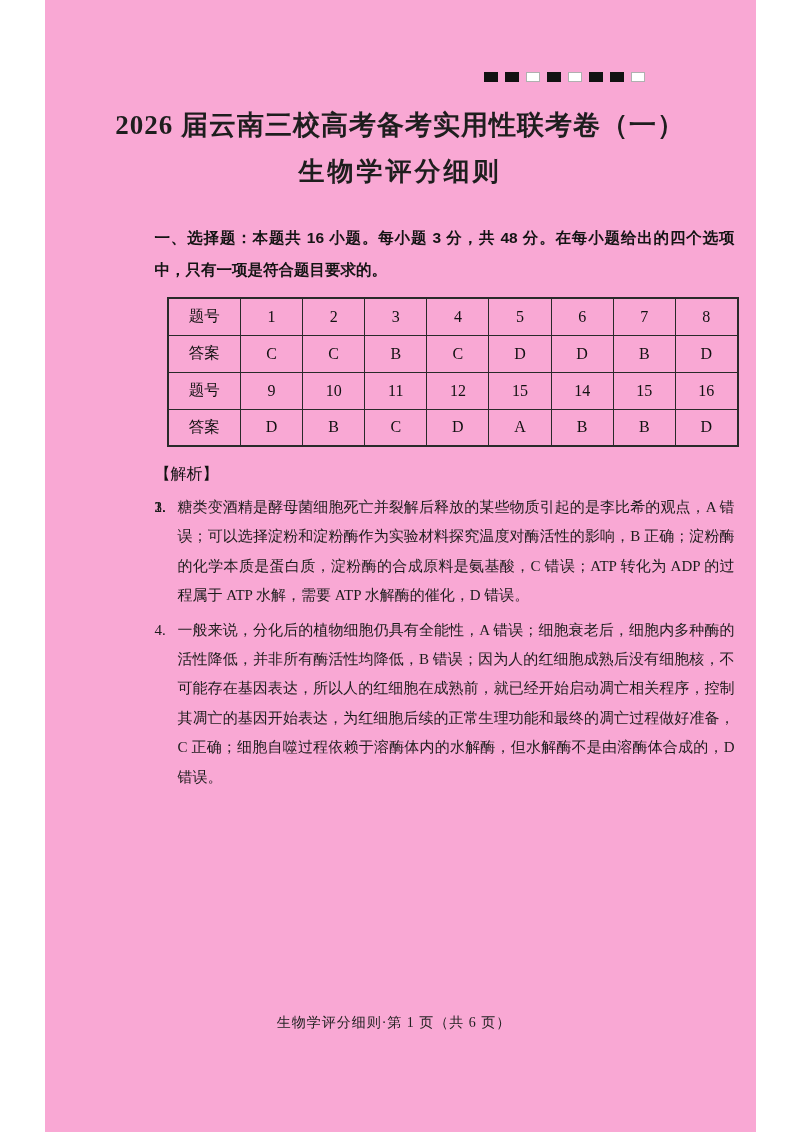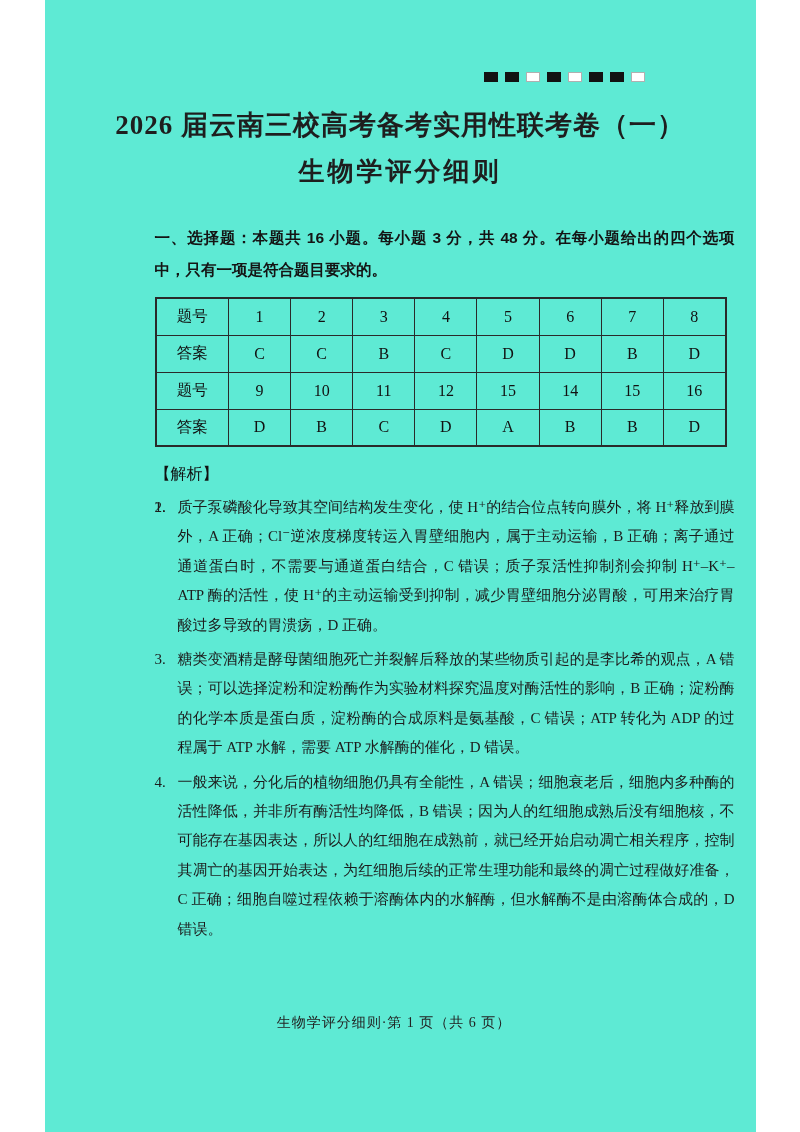--- a/index.html
+++ b/index.html
@@ -2,21 +2,21 @@
 <html><head>
 <meta charset="utf-8">
 <style>
   * { box-sizing: border-box; margin: 0; padding: 0; }
   html, body { background: #ffffff; }
   .page {
     position: relative;
     width: 711px;
     height: 1132px;
     margin: 0 auto;
-    background: #5eead4;
+    background: #f9a8d4;
     color: #1e1e1e;
     font-family: "Liberation Serif", "DejaVu Serif", serif;
     overflow: hidden;
   }
   
   .marks {
     position: absolute;
     top: 72px;
     right: 111px;
     display: flex;
@@ -40,21 +40,21 @@
     font-size: 15.5px;
     line-height: 32px;
     text-align: justify;
     color: #141414;
   }
 
   
   table.answers {
     width: 572px;
     margin-top: 11px;
-    margin-left: 0;
+    margin-left: 12px;
     border-collapse: collapse;
     border: 2px solid #2a2a2a;
     text-align: center;
     font-size: 16px;
     color: #111;
   }
   table.answers td {
     border: 1px solid #2a2a2a;
     height: 37px;
     width: 10.9%;
@@ -163,21 +163,21 @@
             <td>B</td>
             <td>D</td>
           </tr>
         </tbody>
     </table>
 
     <div class="analysis-label">【解析】</div>
 
     <div class="analysis-list">
         <div class="item"><span class="num">1.</span></div>
-        <div class="item"><span class="num">2.</span><span class="txt">质子泵磷酸化导致其空间结构发生变化，使 H⁺的结合位点转向膜外，将 H⁺释放到膜外，A 正确；Cl⁻逆浓度梯度转运入胃壁细胞内，属于主动运输，B 正确；离子通过通道蛋白时，不需要与通道蛋白结合，C 错误；质子泵活性抑制剂会抑制 H⁺–K⁺–ATP 酶的活性，使 H⁺的主动运输受到抑制，减少胃壁细胞分泌胃酸，可用来治疗胃酸过多导致的胃溃疡，D 正确。</span></div>
+        <div class="item"><span class="num">2.</span></div>
         <div class="item"><span class="num">3.</span><span class="txt">糖类变酒精是酵母菌细胞死亡并裂解后释放的某些物质引起的是李比希的观点，A 错误；可以选择淀粉和淀粉酶作为实验材料探究温度对酶活性的影响，B 正确；淀粉酶的化学本质是蛋白质，淀粉酶的合成原料是氨基酸，C 错误；ATP 转化为 ADP 的过程属于 ATP 水解，需要 ATP 水解酶的催化，D 错误。</span></div>
         <div class="item"><span class="num">4.</span><span class="txt">一般来说，分化后的植物细胞仍具有全能性，A 错误；细胞衰老后，细胞内多种酶的活性降低，并非所有酶活性均降低，B 错误；因为人的红细胞成熟后没有细胞核，不可能存在基因表达，所以人的红细胞在成熟前，就已经开始启动凋亡相关程序，控制其凋亡的基因开始表达，为红细胞后续的正常生理功能和最终的凋亡过程做好准备，C 正确；细胞自噬过程依赖于溶酶体内的水解酶，但水解酶不是由溶酶体合成的，D 错误。</span></div>
       </div>
 
   </div>
 
   <div class="footer">生物学评分细则·第 1 页（共 6 页）</div>
 
 </div>
 

